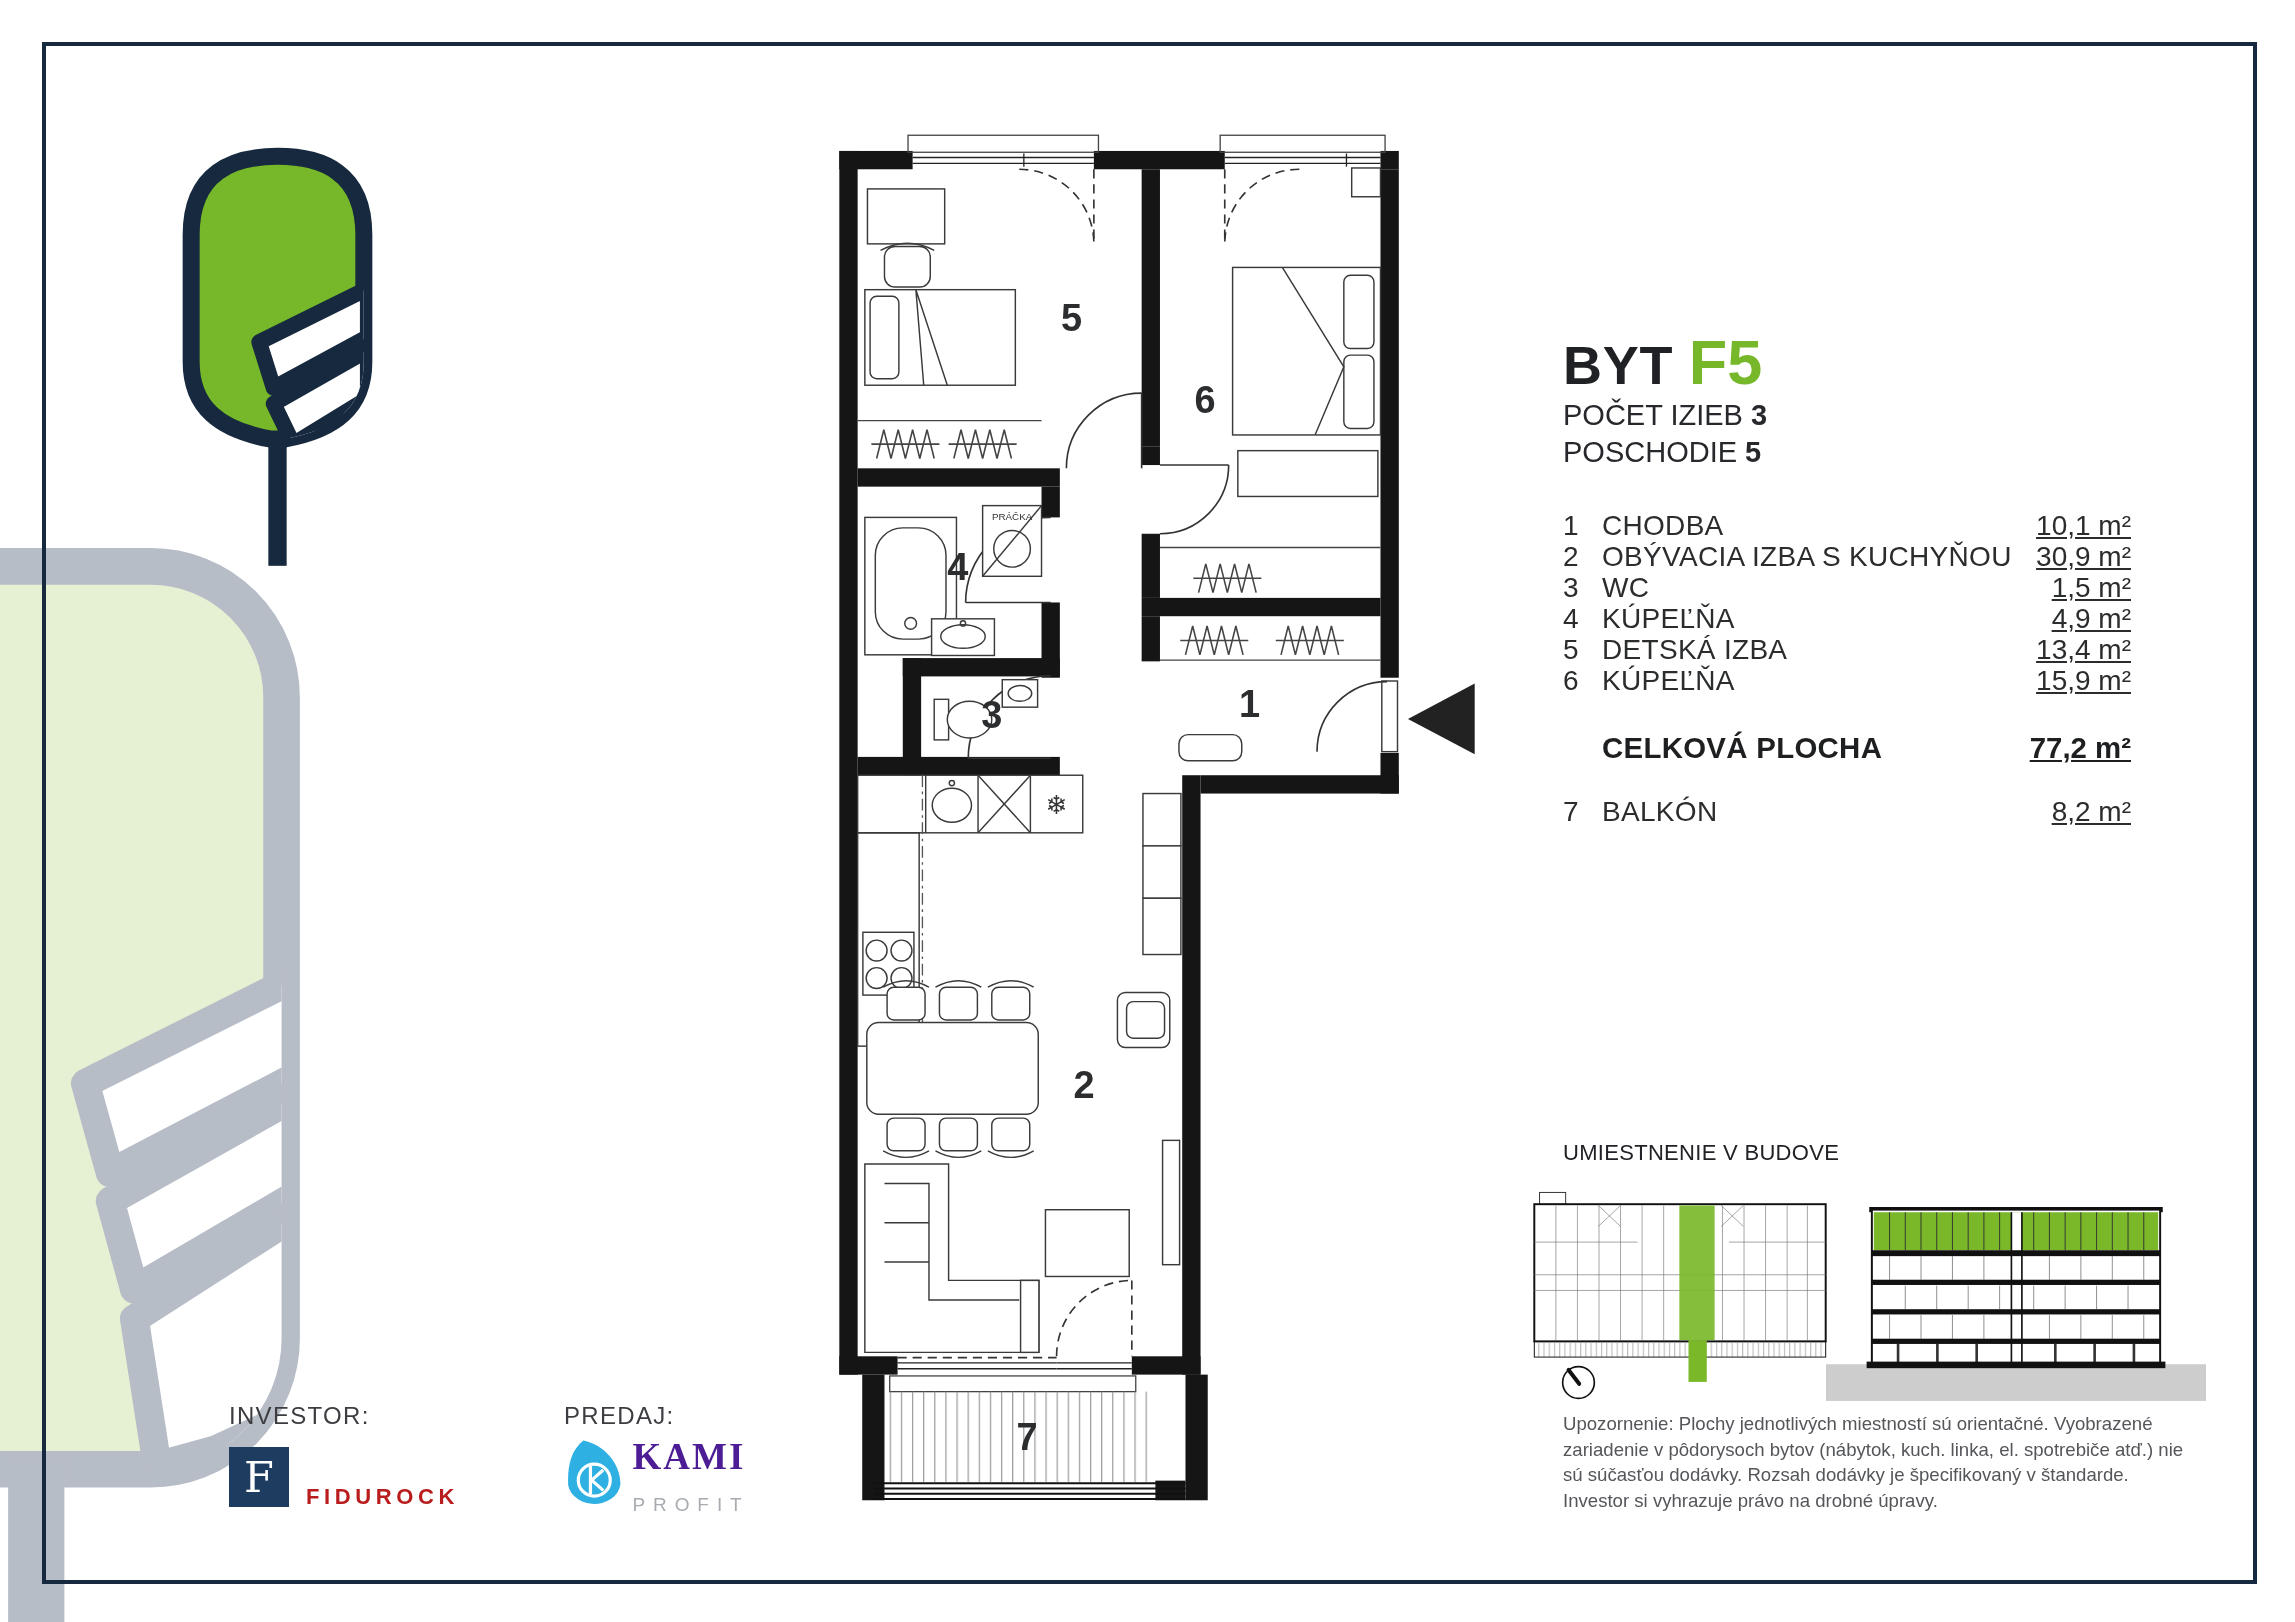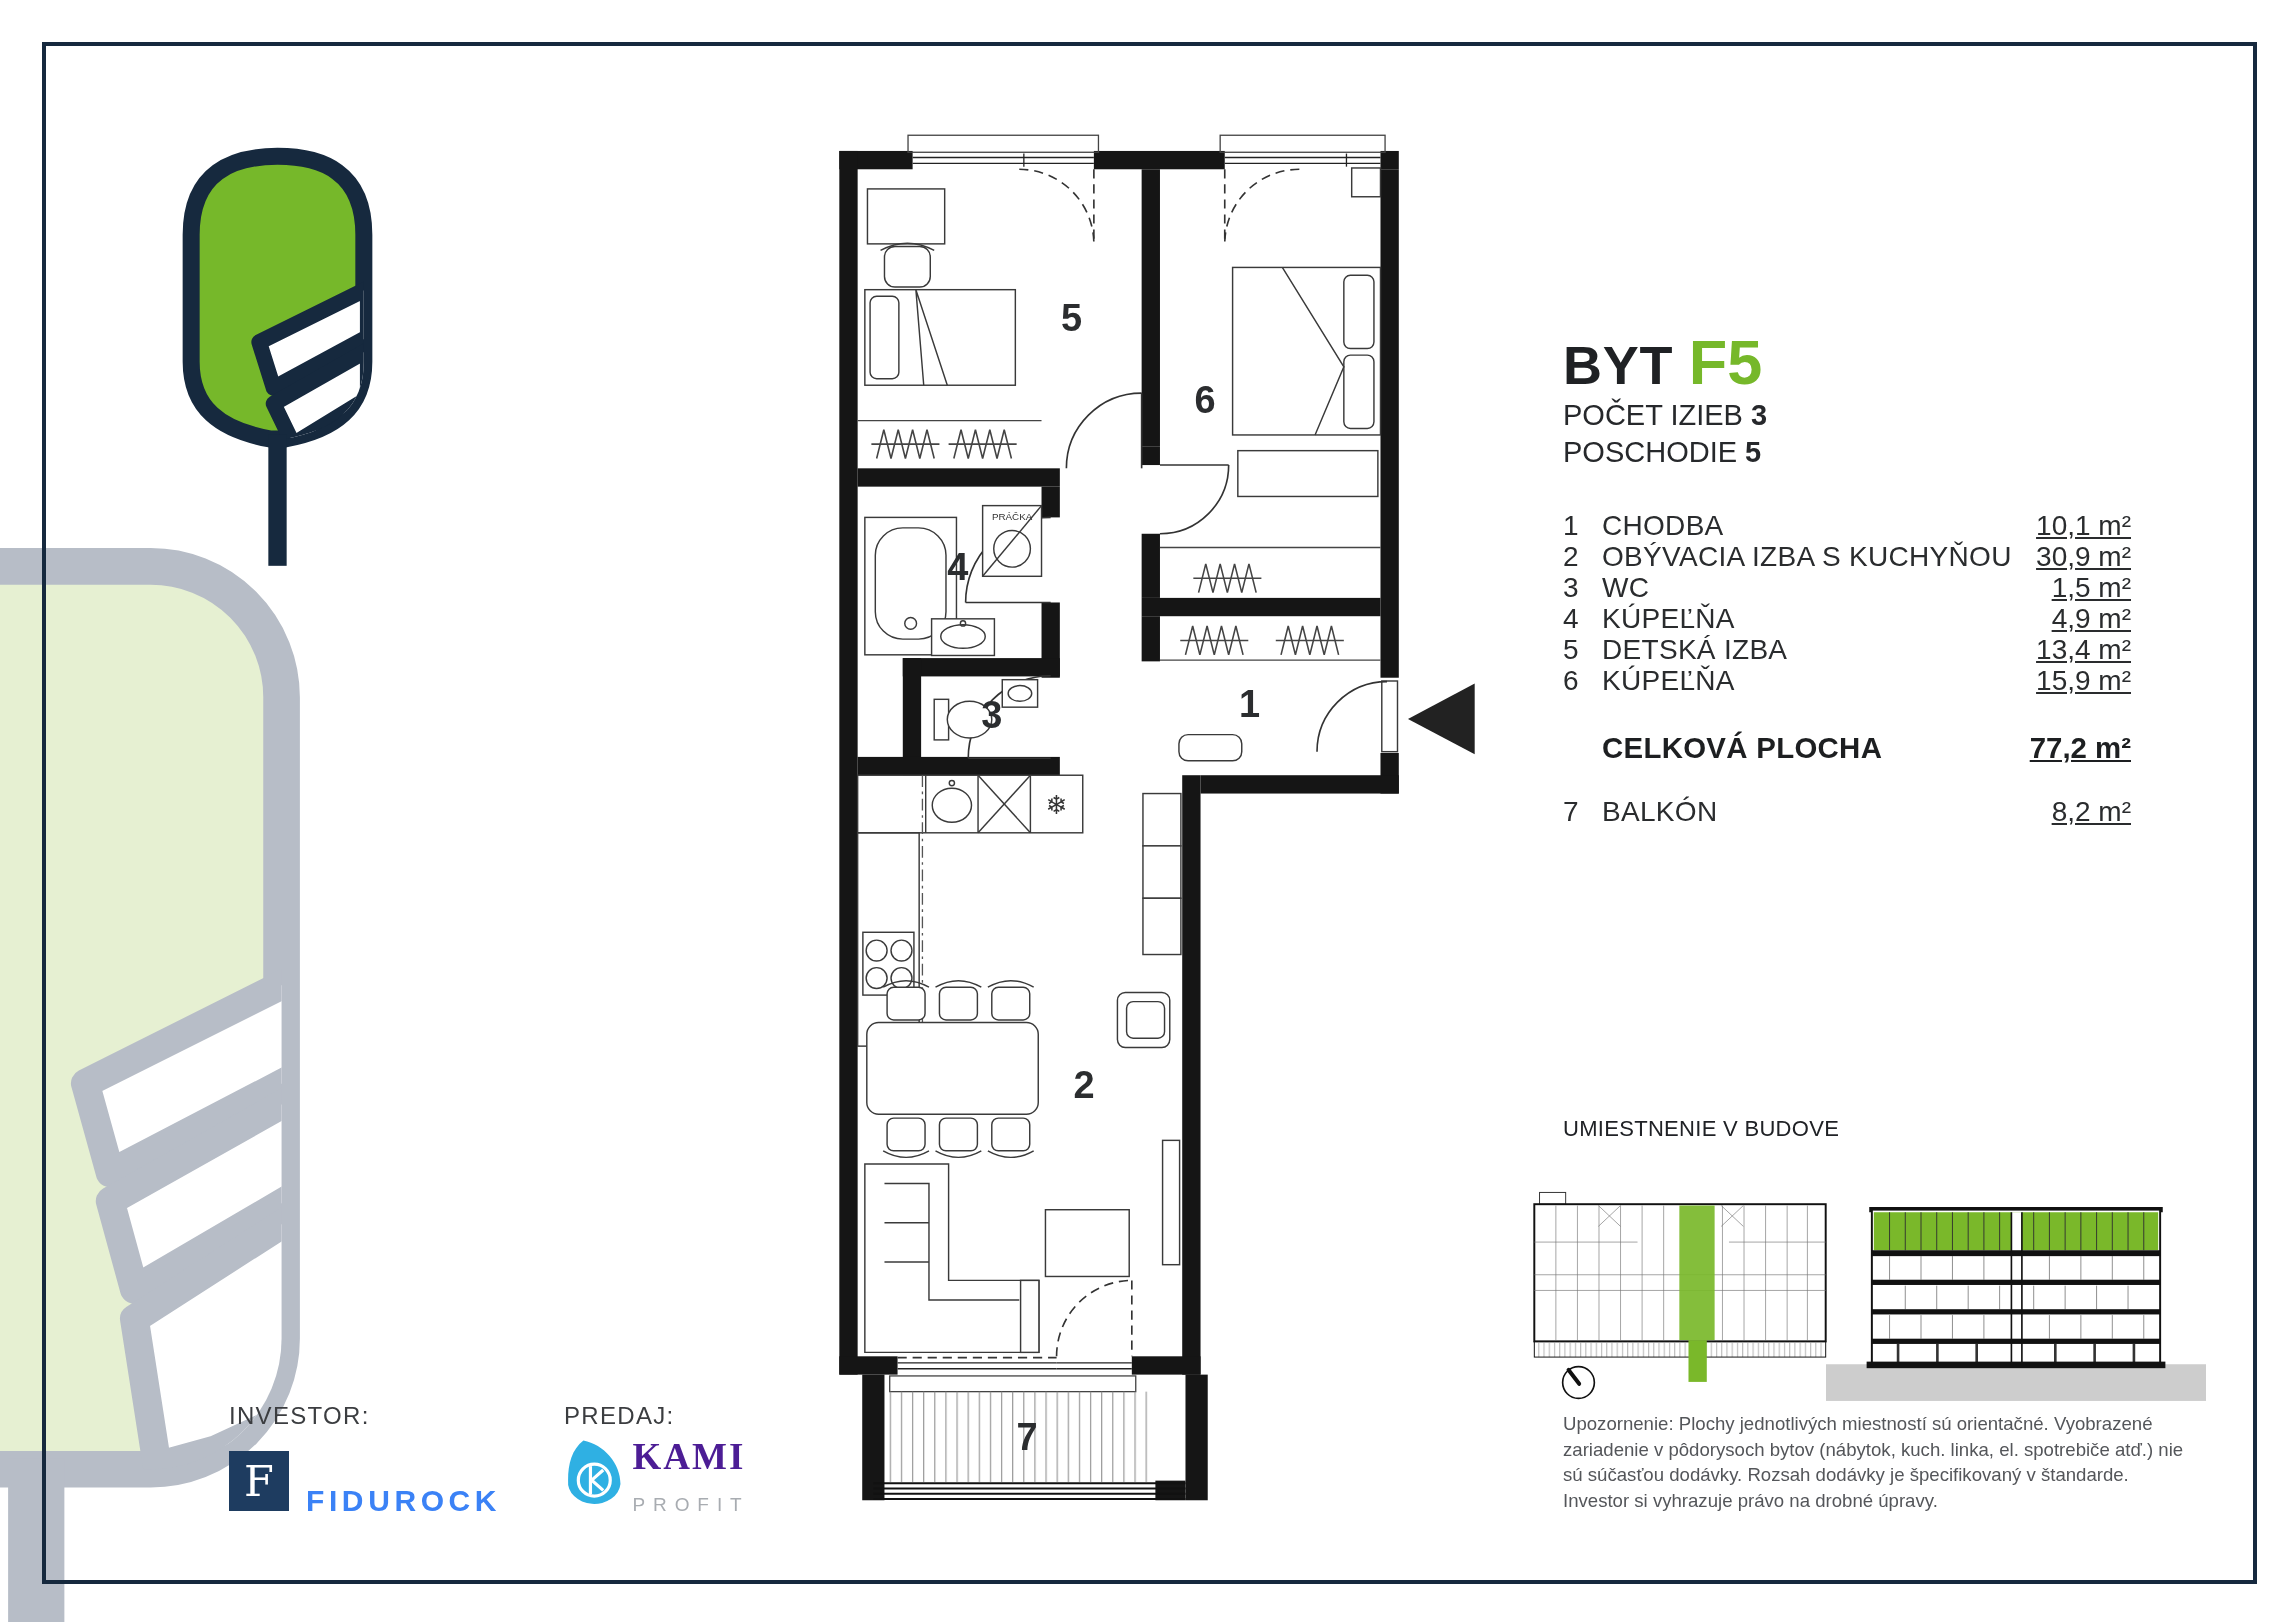--- a/index.html
+++ b/index.html
@@ -20,31 +20,31 @@
   #unit-meta b{font-weight:800;}
 
   #legend{left:1563px;top:510px;width:568px;z-index:3;font-size:28px;color:#2a2c2e;}
   .lrow{display:flex;align-items:baseline;height:31px;}
   .lnum{width:39px;}
   .llab{flex:1;letter-spacing:0.3px;}
   .lar{text-align:right;white-space:nowrap;text-decoration:underline;}
   .lrow.total{margin-top:35px;font-weight:800;font-size:29.4px;color:#1d1f21;}
   .lrow.balc{margin-top:34px;}
 
-  #location-title{left:1563px;top:1116px;z-index:3;font-size:22px;color:#202226;letter-spacing:0.3px;}
+  #location-title{left:1563px;top:1140px;z-index:3;font-size:22px;color:#202226;letter-spacing:0.3px;}
   #miniplan{left:1533px;top:1191px;width:294px;height:193px;z-index:3;}
   #sectionv{left:1826px;top:1203px;width:380px;height:198px;z-index:3;}
   #compass{left:1560px;top:1364px;width:37px;height:37px;z-index:3;}
   #disclaimer{left:1563px;top:1411px;width:623px;z-index:3;font-size:18.6px;line-height:25.5px;color:#54565a;}
 
   #investor-label{left:229px;top:1402px;z-index:3;font-size:24px;color:#3b3d40;letter-spacing:1.3px;}
   #fidurock{left:229px;top:1444px;z-index:3;display:flex;align-items:center;}
   #fidurock .fsq{width:60px;height:60px;background:#1e3c60;display:flex;align-items:center;justify-content:center;
                  color:#fff;font-family:"DejaVu Serif", serif;font-size:43px;}
-  #fidurock .fname{margin-left:17px;font-size:30px;font-weight:800;color:#3b82f6;letter-spacing:4.6px;margin-top:40px;}
+  #fidurock .fname{margin-left:17px;font-size:22px;font-weight:800;color:#b91c1c;letter-spacing:4.6px;margin-top:40px;}
   #predaj-label{left:564px;top:1402px;z-index:3;font-size:24px;color:#3b3d40;letter-spacing:1.3px;}
   #kami{left:564px;top:1438px;z-index:3;display:flex;align-items:flex-start;}
   #kami .ktxt{margin-left:10.5px;display:flex;flex-direction:column;}
   #kami .kname{font-size:37px;font-weight:800;color:#4c1d95;letter-spacing:2px;line-height:37px;font-family:Liberation Serif, serif;}
   #kami .ksub{font-size:19px;color:#a8acb1;letter-spacing:7.9px;margin-top:19px;}
 
   #plan{left:821px;top:128px;width:674px;height:1407px;z-index:3;}
   .wall{fill:#151515;}
   .fur{fill:#ffffff;stroke:#3a3a3a;stroke-width:2.2;}
   .furn{fill:none;stroke:#3a3a3a;stroke-width:2.2;}

